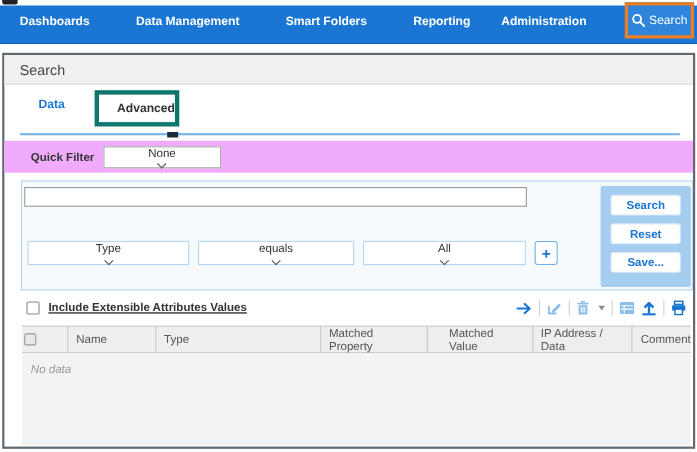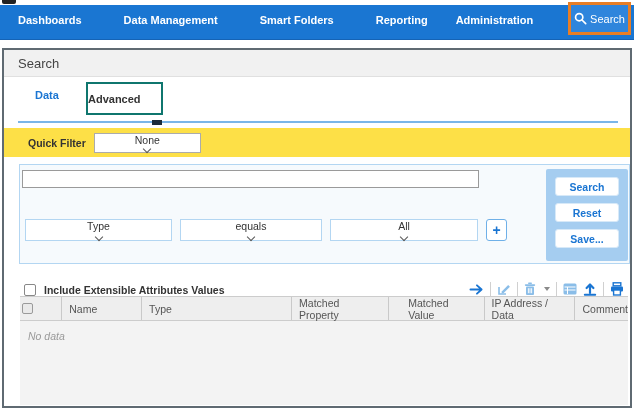--- a/index.html
+++ b/index.html
@@ -21,45 +21,45 @@
 
   
   .panel { position:absolute; left:2px; top:48px; width:630px; height:360px; border:2px solid #5f6a72; background:#fff; }
 
   .title-bar { height:27px; background:#f1f1f1; border-bottom:1px solid #e0e0e0; display:flex; align-items:center; padding-left:14px; }
   .title-bar .title { font-size:13px; color:#444; }
 
   .tabs-row { position:relative; height:46px; }
   .tab { position:absolute; top:12px; font-size:11px; cursor:pointer; }
   .tab-basic { left:31px; color:#1a75d2; font-weight:bold; }
-  .tab-adv-box { position:absolute; left:82px; top:5px; width:77px; height:33px; border:2px solid #0f766e; background:#fff; display:flex; align-items:center; justify-content:flex-start; }
+  .tab-adv-box { position:absolute; left:82px; top:5px; width:77px; height:33px; border:4px solid #0f766e; background:#fff; display:flex; align-items:center; justify-content:flex-end; }
   .tab-advanced { position:static; font-weight:bold; color:#333; }
   .tabs-underline { position:absolute; left:14px; right:12px; bottom:0; height:2px; background:#7ab5e8; }
   .tabs-notch { position:absolute; left:148px; bottom:-2px; width:10px; height:5px; background:#1c2b3a; }
 
-  .qf-bar { margin-top:5px; height:29px; background:#fde047; display:flex; align-items:center; padding-left:24px; }
+  .qf-bar { margin-top:5px; height:29px; background:#f0abfc; display:flex; align-items:center; padding-left:24px; }
   .qf-label { font-size:10.5px; font-weight:bold; color:#333; margin-right:8px; }
 
   .fake-select { background:#fff; border:1px solid #ababab; height:20px; display:flex; align-items:center; justify-content:space-between; padding:0 7px; font-size:10.5px; color:#333; cursor:pointer;flex-direction:column; }
   .qf-select { width:107px; }
   .chev { width:6px; height:6px; border-right:1.6px solid #555; border-bottom:1.6px solid #555; transform:rotate(45deg); margin-top:-3px; }
 
   
   .builder { position:relative; margin:7px 0 0 15px; width:611px; height:100px; background:#f6fafd; border:1px solid #b3d6f2; }
   .query-input { position:absolute; left:2px; top:5px; width:457px; height:18px; border:1px solid #9a9a9a; background:#fff; font-size:11px; padding:0 4px; font-family:"Liberation Sans", sans-serif; }
   .cond-row { position:absolute; left:5px; top:54px; display:flex; gap:8px; align-items:center; }
   .cond-row .fake-select { border:1px solid #b3d6f2; height:22px; }
   .sel-field { width:147px; } .sel-op { width:142px; } .sel-val { width:148px; }
   .plus-btn { width:21px; height:22px; border:1px solid #6fb0e8; border-radius:3px; background:#fff; color:#1a75d2; font-size:14px; font-weight:bold; display:flex; align-items:center; justify-content:center; cursor:pointer; line-height:1; }
 
   .actions-panel { position:absolute; top:4px; right:1px; width:82px; height:92px; background:#a5cdf0; border-radius:2px; padding-top:8px; }
   .action-btn { display:block; width:64px; height:19px; margin:0 auto 7px auto; background:#fff; border:1px solid #d7e9f8; border-radius:3px; color:#1a75d2; font-size:10.5px; font-weight:bold; cursor:pointer; font-family:"Liberation Sans", sans-serif; }
 
   
-  .include-row { height:32px; display:flex; align-items:flex-end; padding:0 6px 0 20px; }
+  .include-row { height:32px; display:flex; align-items:center; padding:0 6px 0 20px;text-decoration:underline; }
   .checkbox { width:12px; height:12px; border:1px solid #888; background:#fff; border-radius:2px; flex:none; cursor:pointer; }
   .include-label { font-size:10.5px; font-weight:bold; color:#333; margin-left:8px; }
   .toolbar { margin-left:auto; display:flex; align-items:center; gap:6px; }
   .tool { display:flex; align-items:center; cursor:pointer; }
   .sep { width:1px; height:14px; background:#d0d0d0; }
   .caret-dn { width:0; height:0; border-left:3.5px solid transparent; border-right:3.5px solid transparent; border-top:4.5px solid #8a8a8a; margin-left:2px; }
 
   
   .results { margin:0 2px 0 16px; }
   .thead { display:flex; height:25px; background:#eeeeee; border-top:1px solid #cccccc; border-bottom:1px solid #cccccc; align-items:center;gap:26px; }

